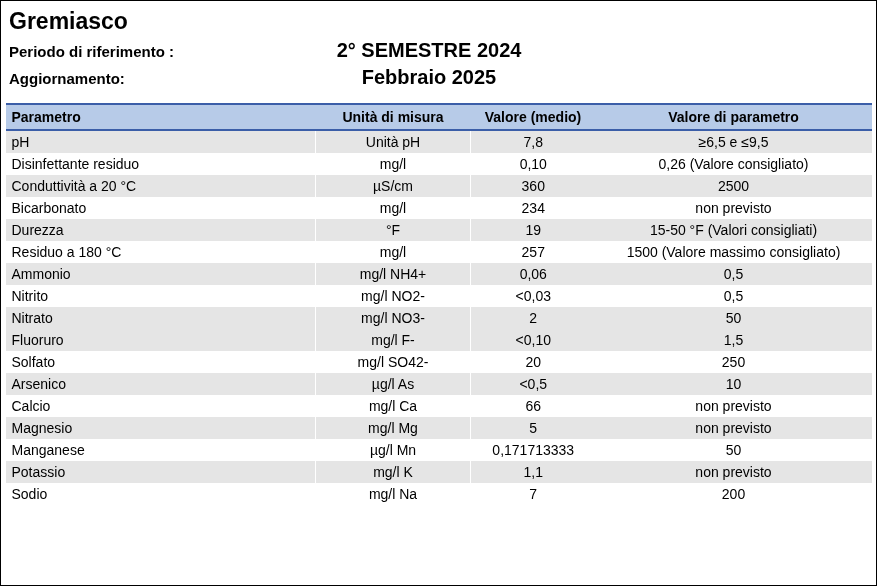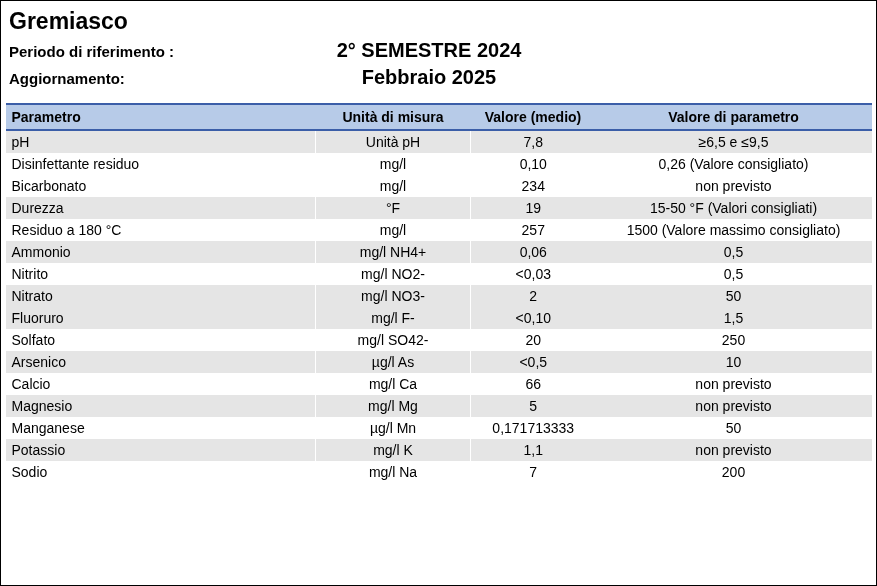--- a/index.html
+++ b/index.html
@@ -139,20 +139,26 @@
           <td class="col-unit">Unità pH</td>
           <td class="col-value">7,8</td>
           <td class="col-limit">≥6,5 e ≤9,5</td>
         </tr>
         <tr class="even">
           <td class="col-param">Disinfettante residuo</td>
           <td class="col-unit">mg/l</td>
           <td class="col-value">0,10</td>
           <td class="col-limit">0,26 (Valore consigliato)</td>
         </tr>
+        <tr class="odd">
+          <td class="col-param">Conduttività a 20 °C</td>
+          <td class="col-unit">µS/cm</td>
+          <td class="col-value">360</td>
+          <td class="col-limit">2500</td>
+        </tr>
         <tr class="even">
           <td class="col-param">Bicarbonato</td>
           <td class="col-unit">mg/l</td>
           <td class="col-value">234</td>
           <td class="col-limit">non previsto</td>
         </tr>
         <tr class="odd">
           <td class="col-param">Durezza</td>
           <td class="col-unit">°F</td>
           <td class="col-value">19</td>

